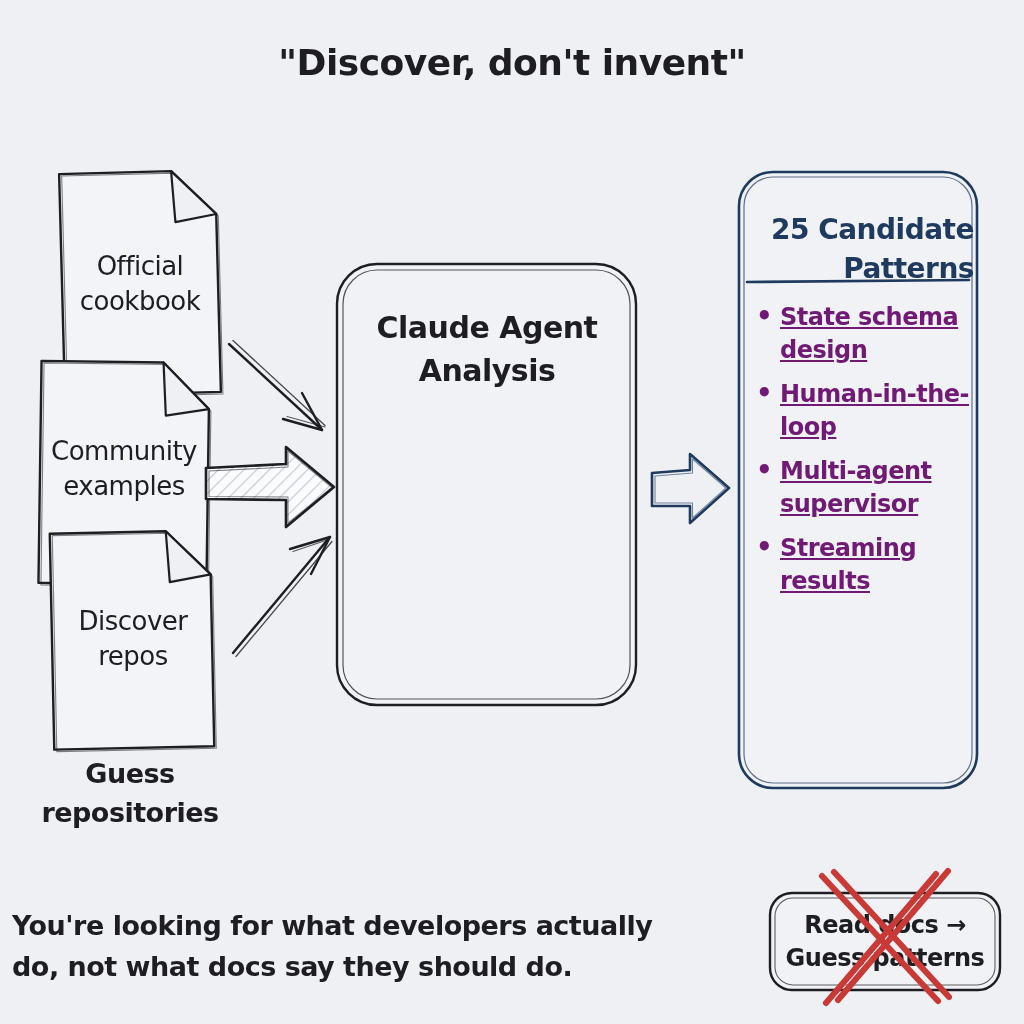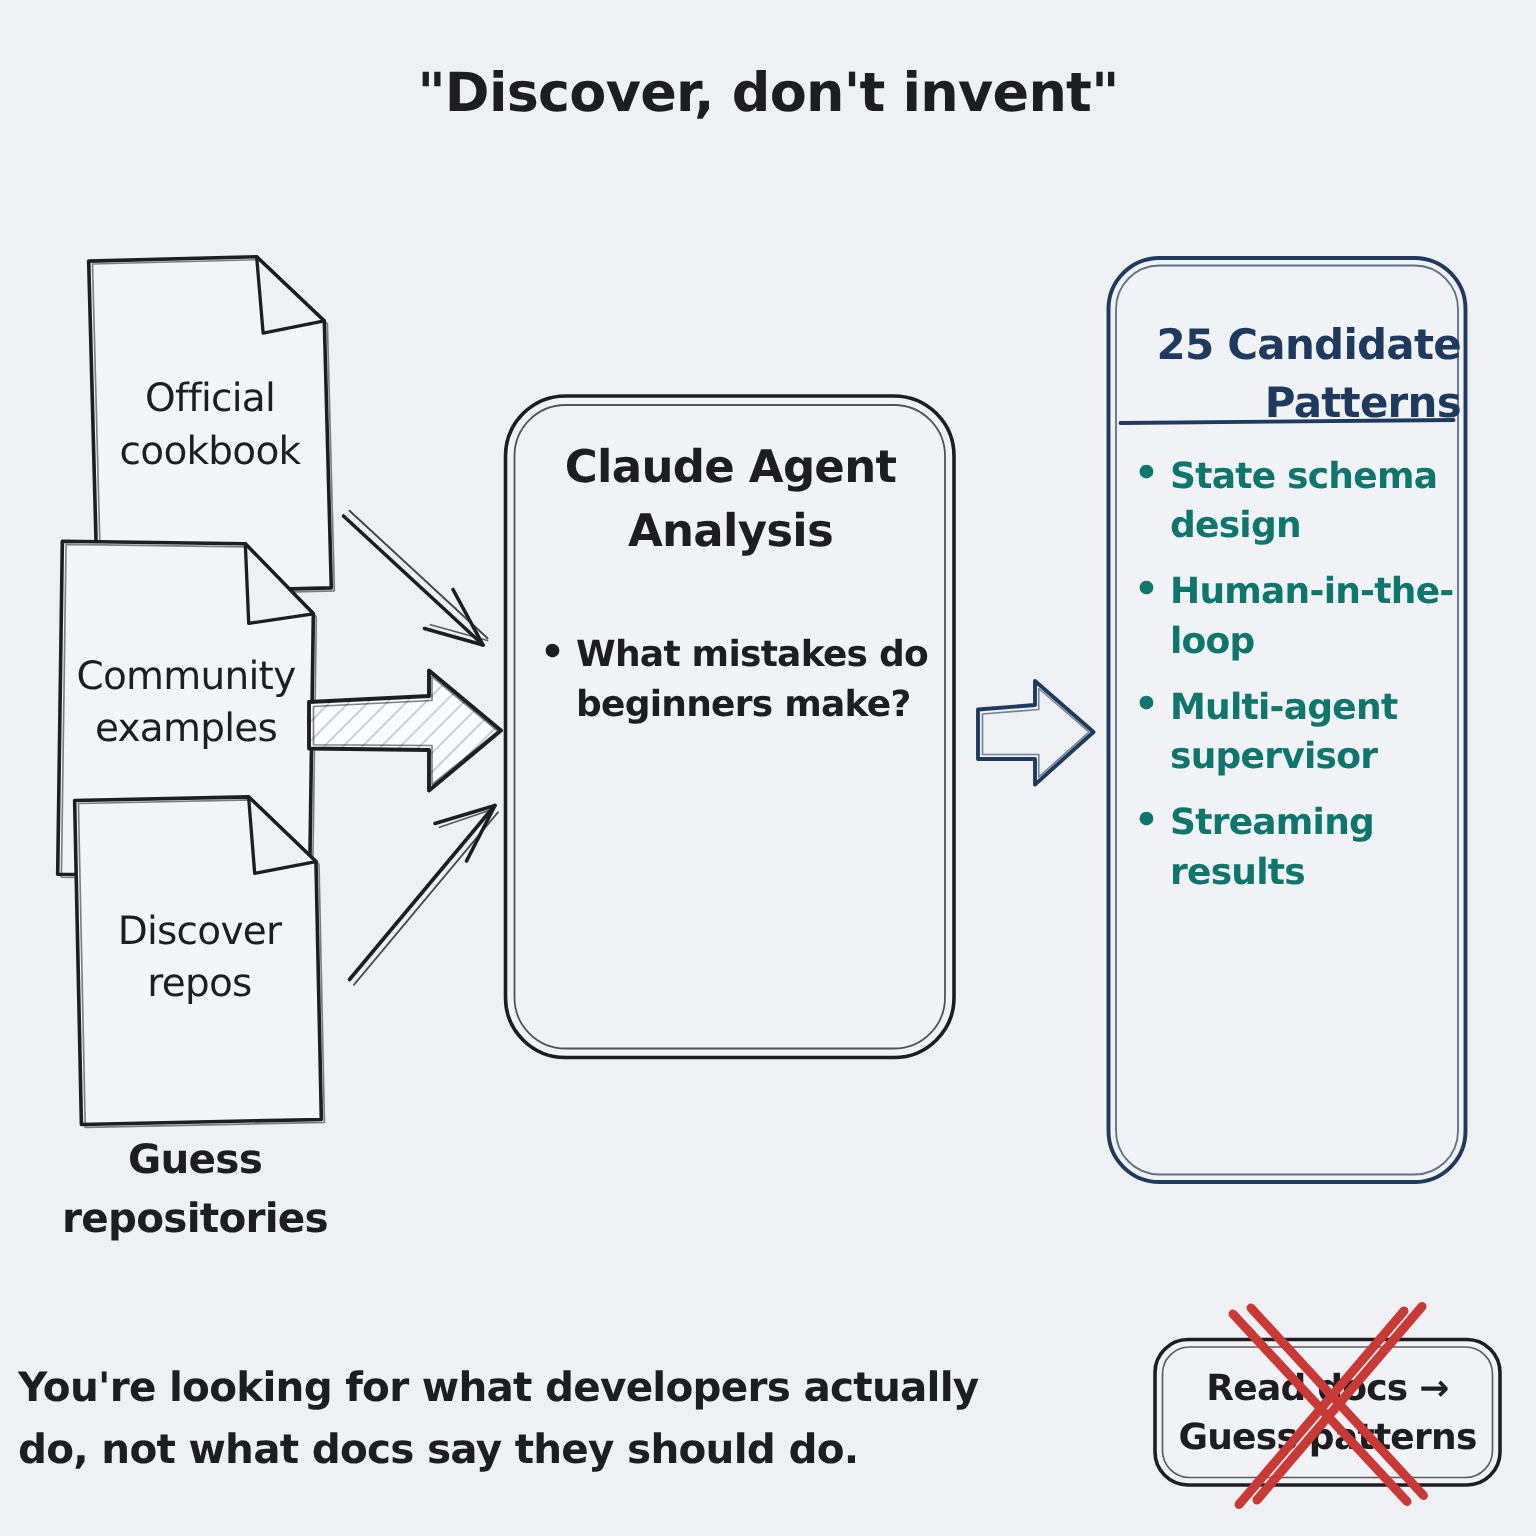--- a/index.html
+++ b/index.html
@@ -23,35 +23,35 @@
     text-align:center;font-size:26px;font-weight:400;line-height:35px;letter-spacing:-0.5px;
   }
   #doc1-label{left:62px;top:249px;width:156px;}
   #doc2-label{left:40px;top:434px;width:168px;}
   #doc3-label{left:54px;top:604px;width:158px;}
   .caption{
     left:20px;top:754px;width:220px;text-align:center;
     font-size:27px;font-weight:700;line-height:39px;letter-spacing:-0.5px;
   }
   .analysis-title{
-    left:345px;top:290px;width:284px;text-align:center;
+    left:345px;top:306px;width:284px;text-align:center;
     font-size:30px;font-weight:700;line-height:43px;letter-spacing:-0.5px;
   }
   ul.bullets{list-style:none;margin:0;padding:0;}
   ul.bullets li{
     position:relative;padding-left:26px;
     font-size:24px;font-weight:700;line-height:33px;letter-spacing:-0.5px;
     white-space:pre-line;
   }
   ul.bullets li::before{
     content:"\2022";position:absolute;left:2px;top:-1px;font-size:26px;
   }
   #analysis-bullets{left:358px;top:420px;width:272px;}
   #analysis-bullets li{margin-bottom:30px;}
-  #patterns-bullets{left:754px;top:301px;width:218px;color:#0f766e;}
+  #patterns-bullets{left:754px;top:301px;width:218px;color:#701a75;text-decoration:underline;}
   #patterns-bullets li{margin-bottom:11px;}
   .patterns-title{
     left:742px;top:190px;width:232px;text-align:right;color:#1e3a5e;
     font-size:28px;font-weight:700;line-height:39px;letter-spacing:-0.5px;margin-top:20px;
   }
   .footer-note{
     left:12px;top:905px;width:750px;text-align:left;
     font-size:27px;font-weight:700;line-height:41px;letter-spacing:-0.5px;
   }
   .anti-pattern-text{
@@ -141,22 +141,20 @@
 examples</div>
   <div class="txt doc-label" id="doc3-label">Discover
 repos</div>
 
   <div class="txt caption">Guess
 repositories</div>
 
   <div class="txt analysis-title">Claude Agent
 Analysis</div>
   <ul class="bullets abs" id="analysis-bullets" style="z-index:1;">
-    <li>What mistakes do
-beginners make?</li>
   </ul>
 
   <div class="txt patterns-title">25 Candidate
 Patterns</div>
   <ul class="bullets abs" id="patterns-bullets" style="z-index:1;">
     <li>State schema
 design</li>
     <li>Human-in-the-
 loop</li>
     <li>Multi-agent

